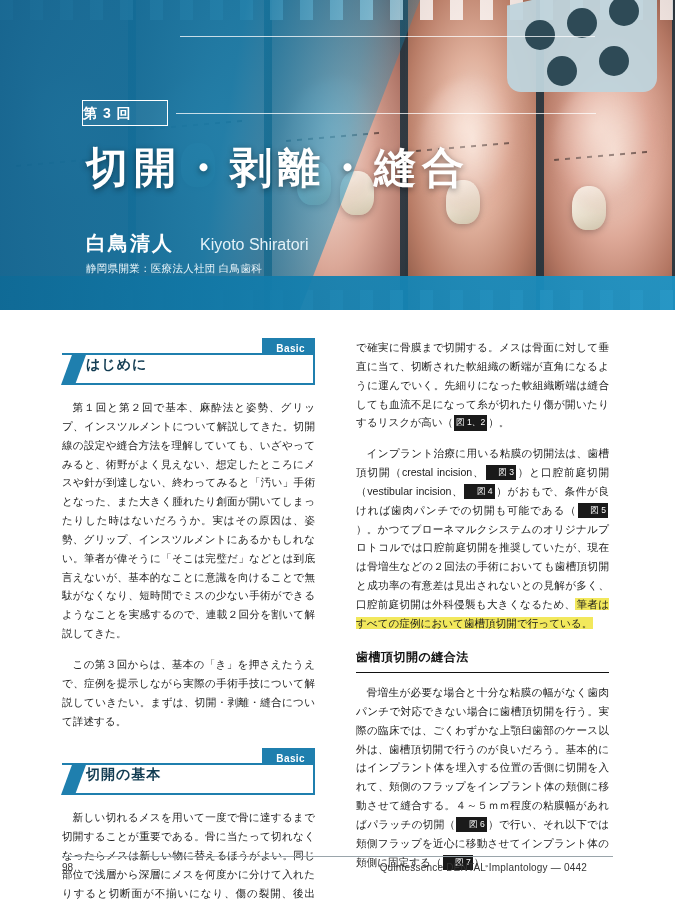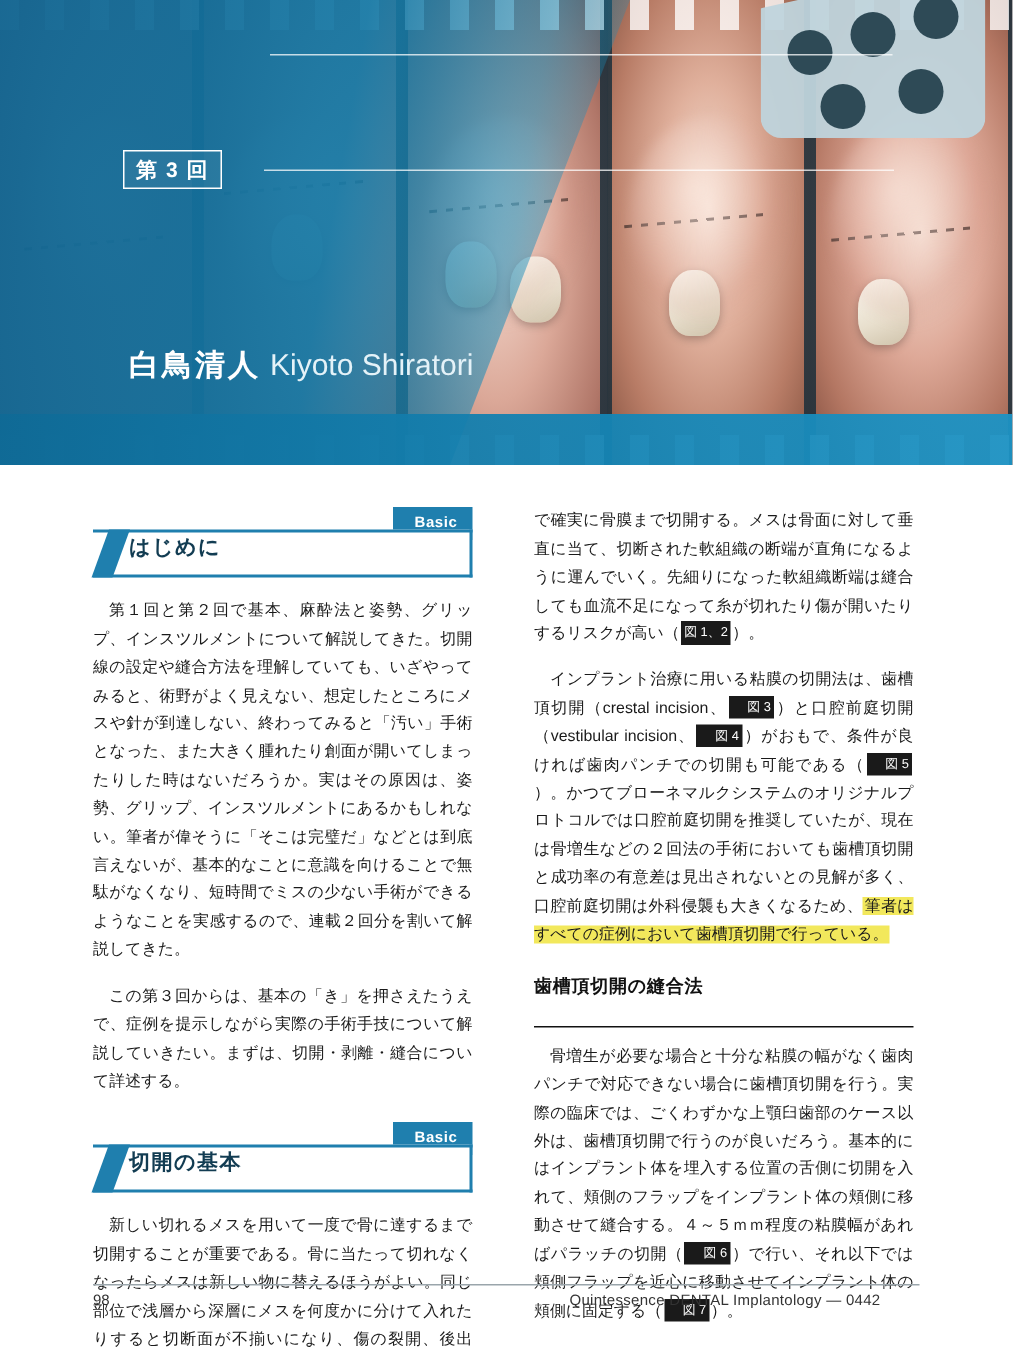--- a/index.html
+++ b/index.html
@@ -149,27 +149,26 @@
   .series-sub .strong { font-weight: bold; font-size: 13.5px; }
   .sub-rule {
     position: absolute;
     left: 180px; top: 36px;
     width: 415px; height: 1px;
     background: rgba(255,255,255,.75);
   }
   .issue-badge {
     position: absolute;
     left: 82px; top: 100px;
-    width: 66px; height: 26px;
+    width: 86px; height: 26px;
     border: 1px solid #ffffff;
     background: rgba(255,255,255,.06);
     color: #fff;
     font-size: 14px;
     font-weight: bold;
-    text-align: center;
     line-height: 25px;
     letter-spacing: 1px;
   }
   .issue-rule {
     position: absolute;
     left: 176px; top: 113px;
     width: 420px; height: 1px;
     background: rgba(255,255,255,.75);
   }
   .main-title {
@@ -180,21 +179,21 @@
     color: #ffffff;
     letter-spacing: 6px;
     text-shadow: 0 2px 6px rgba(0,0,0,.45);
   }
   .author-line {
     position: absolute;
     left: 86px; top: 230px;
     color: #ffffff;
   }
   .author-jp { font-size: 20px; font-weight: bold; letter-spacing: 2px; text-align: right; }
-  .author-en { font-size: 20px; margin-left: 6px; font-weight: normal; color: #e4f2f8; }
+  .author-en { font-size: 16px; margin-left: 26px; font-weight: normal; color: #e4f2f8; }
   .author-affil { font-size: 10.5px; margin-top: 5px; color: #eaf5fa; letter-spacing: .3px; }
 
   
   .page-body {
     position: absolute;
     left: 0; top: 310px;
     width: 675px; height: 590px;
     background: #ffffff;
   }
   .col {
@@ -266,21 +265,21 @@
   .subhead {
     font-size: 12px;
     font-weight: bold;
     color: #1f7fae;
     margin: 4px 0 8px 0;
     letter-spacing: .5px;
   }
   .subhead.dark {
     color: #111111;
     border-bottom: 1.5px solid #111111;
-    padding-bottom: 16px;
+    padding-bottom: 4px;
     margin-top: 14px;
   }
   .hl {
     background: #f2e85c;
     padding: 0 1px;
   }
   .figref {
     display: inline-block;
     background: #1a1a1a;
     color: #ffffff;
@@ -358,23 +357,25 @@
   </div>
 
   <div class="blue-wedge"></div>
   <div class="blue-bottom-bar"></div>
 
   <div class="sub-rule"></div>
 
   <div class="issue-badge">第 3 回</div>
   <div class="issue-rule"></div>
 
+  <div class="main-title">切開・剥離・縫合</div>
 
   <div class="author-line">
     <span class="author-jp">白鳥清人</span><span class="author-en">Kiyoto Shiratori</span>
+    <div class="author-affil">静岡県開業：医療法人社団 白鳥歯科</div>
   </div>
 </div>
 
 <div class="page-body">
 
   <div class="col col-left">
 
     <div class="ribbon">
       <div class="basic-tag">Basic</div>
       <div class="bar"></div>

